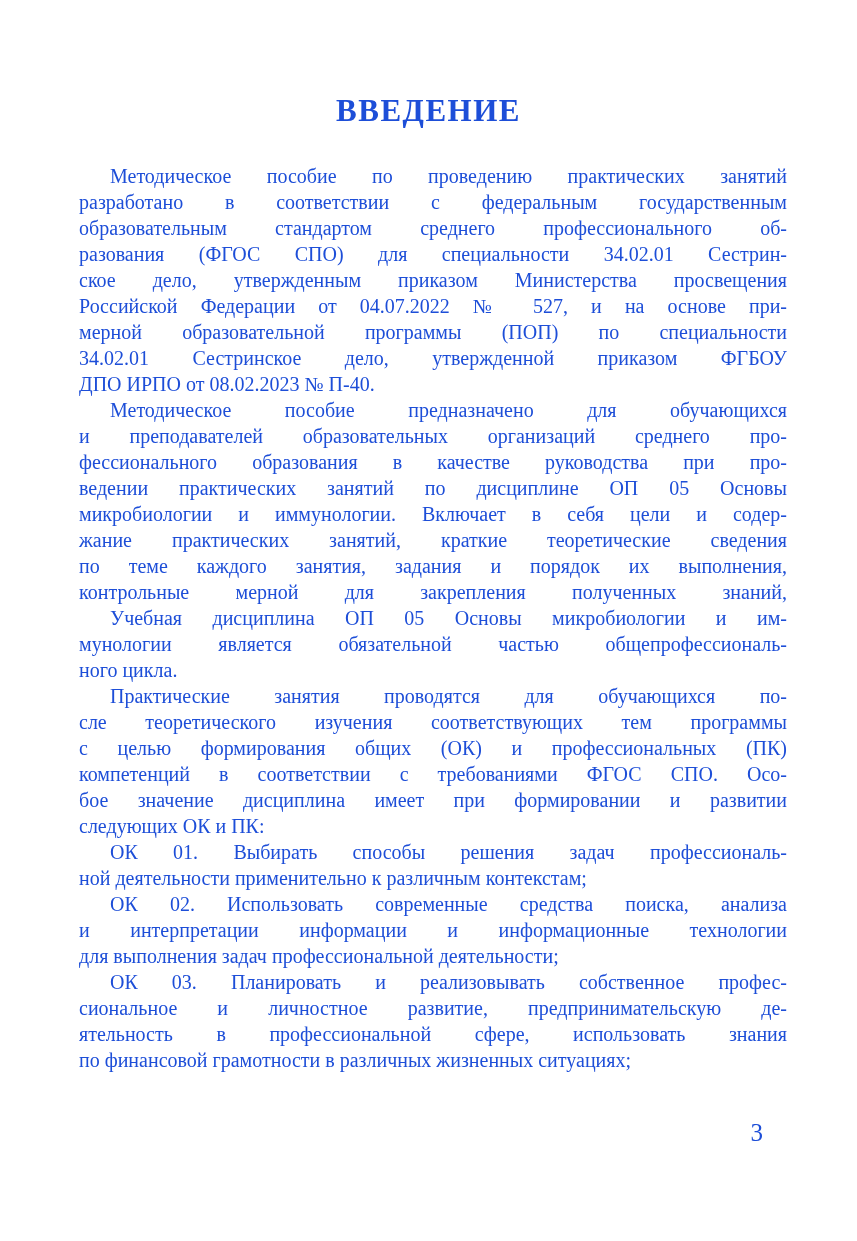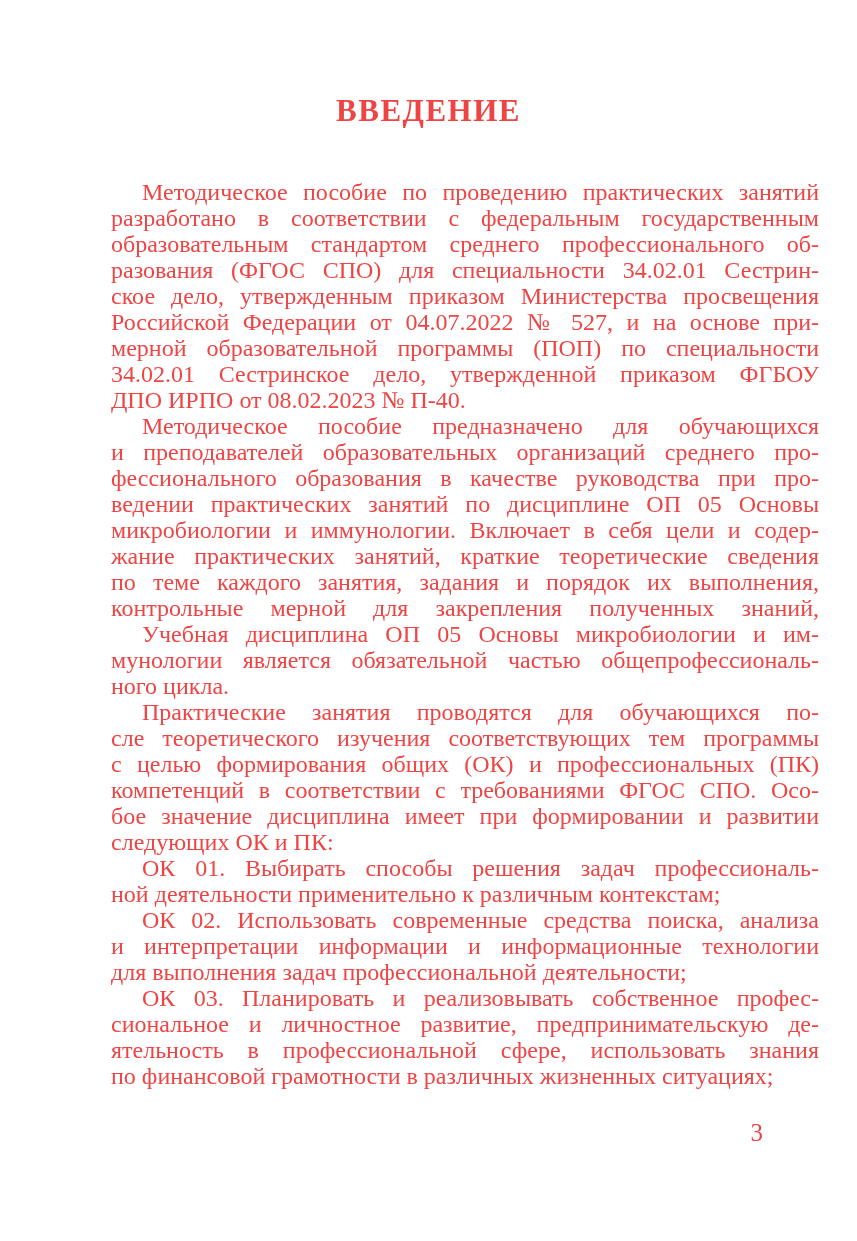--- a/index.html
+++ b/index.html
@@ -7,43 +7,42 @@
     padding: 0;
     background: #e8e8e8;
   }
   .page {
     position: relative;
     width: 857px;
     height: 1241px;
     margin: 0 auto;
     background: #ffffff;
     font-family: "Liberation Serif", "DejaVu Serif", serif;
-    color: #ef4444;
+    color: #1d4ed8;
     overflow: hidden;
   }
   .title {
     position: absolute;
     top: 93px;
     left: 0;
     width: 857px;
     margin: 0;
     font-size: 31px;
     font-weight: bold;
     letter-spacing: 1.5px;
     text-align: center;
     line-height: 36px;
   }
   .body-text {
     position: absolute;
-    top: 179px;
+    top: 163px;
     left: 79px;
     width: 708px;
-    font-size: 24px;
+    font-size: 20px;
     line-height: 26px;
-    margin-left: 32px;
   }
   .paragraph {
     margin: 0;
     padding: 0;
   }
   .line {
     text-align: justify;
     text-align-last: justify;
     text-justify: inter-word;
     white-space: normal;

